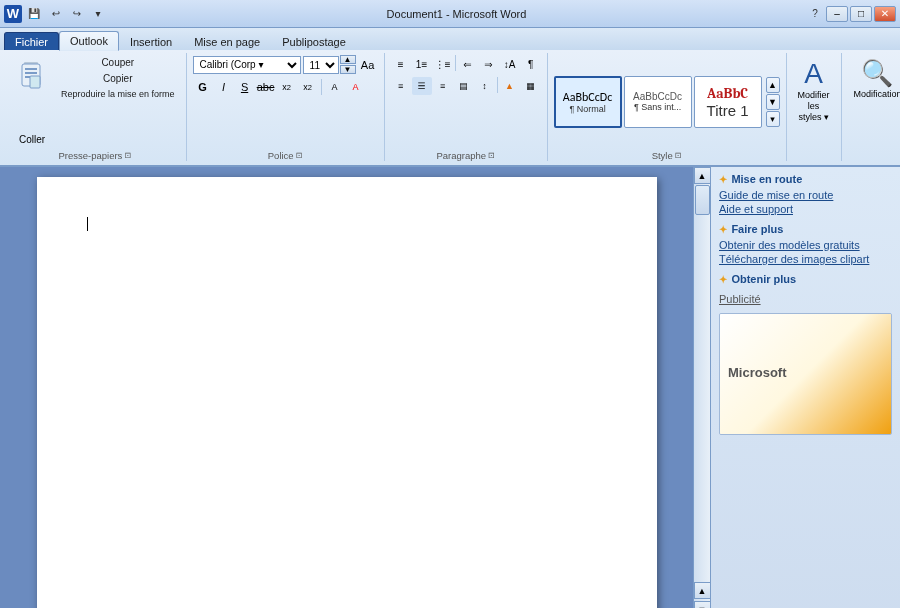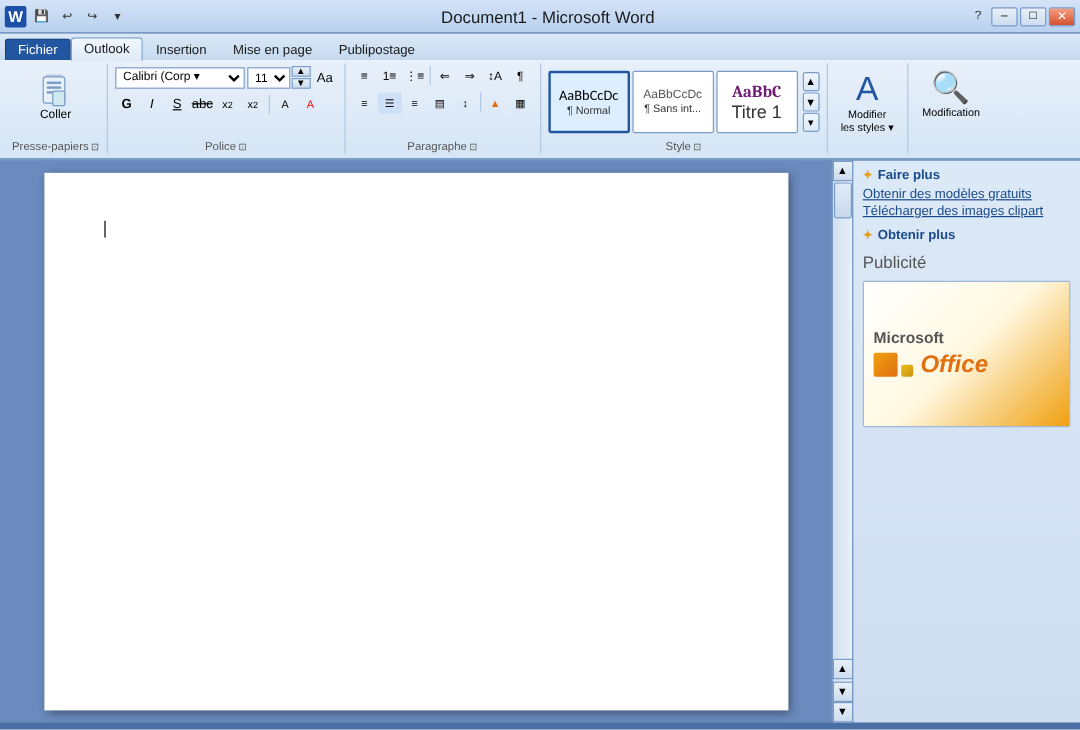--- a/index.html
+++ b/index.html
@@ -10,21 +10,21 @@
       height: 28px;
       background: linear-gradient(to bottom, #d4e3f7 0%, #b8d0ef 100%);
       display: flex; align-items: center; justify-content: space-between;
       padding: 0 4px;
       border-bottom: 1px solid #7a9cc8;
     }
     #titlebar-left { display: flex; align-items: center; gap: 4px; }
     #word-icon { width: 18px; height: 18px; background: #1b4fa8; color: white; font-weight: bold; font-size: 13px; display: flex; align-items: center; justify-content: center; border-radius: 2px; }
     #quick-access { display: flex; gap: 3px; align-items: center; }
     .qa-btn { width: 18px; height: 16px; background: transparent; border: none; cursor: pointer; font-size: 10px; color: #333; display: flex; align-items: center; justify-content: center; }
-    #titlebar-center { font-size: 14px; color: #1a1a1a; font-weight: normal; }
+    #titlebar-center { font-size: 11px; color: #1a1a1a; font-weight: normal; }
     #titlebar-right { display: flex; align-items: center; gap: 2px; }
     .win-btn { width: 22px; height: 16px; font-size: 10px; border: 1px solid #7a9cc8; background: linear-gradient(to bottom, #e8f0f8, #cddcee); cursor: pointer; display: flex; align-items: center; justify-content: center; border-radius: 2px; }
     .win-btn.close { background: linear-gradient(to bottom, #f8a080, #d05030); color: white; }
 
     
     #ribbon-tabs {
       height: 22px;
       background: linear-gradient(to bottom, #dce9f7 0%, #c5d9ef 100%);
       display: flex; align-items: flex-end; padding: 0 4px;
       border-bottom: none;
@@ -191,21 +191,21 @@
     .panel-link { color: #1a4a8a; text-decoration: underline; cursor: pointer; font-size: 11px; margin-bottom: 2px; display: block; }
 
     
     #ad-section {
       margin-top: 8px;
       border: 1px solid #a0b8d8;
       background: white;
       border-radius: 2px;
       overflow: hidden;
     }
-    #ad-label { font-size: 14px; color: #555; margin-bottom: 3px; }
+    #ad-label { font-size: 11px; color: #555; margin-bottom: 3px; text-decoration: underline; }
     #ad-banner {
       width: 100%;
       height: 120px;
       background: linear-gradient(135deg, white 0%, #fff8e0 50%, #f0a010 100%);
       display: flex; flex-direction: column; align-items: flex-start; justify-content: center;
       padding: 8px;
     }
     #ms-logo { font-size: 13px; font-weight: bold; color: #555; margin-bottom: 4px; }
     #office-logo-area { display: flex; align-items: center; gap: 6px; }
     #office-squares { display: flex; gap: 1px; }
@@ -213,21 +213,21 @@
     .os2 { width: 16px; height: 16px; border-radius: 2px; }
     #office-text { font-size: 20px; font-weight: bold; color: #e07010; font-style: italic; }
 
     
     .size-inc-dec { display: flex; flex-direction: column; gap: 1px; }
     .size-inc-dec button { width: 16px; height: 8px; font-size: 7px; border: 1px solid #7a9cc8; background: linear-gradient(to bottom, #e8f0f8, #cddcee); cursor: pointer; display: flex; align-items: center; justify-content: center; padding: 0; }
 
     
     .style-preview-normal { font-size: 12px; font-family: Calibri, sans-serif; }
     .style-preview-sans { font-size: 10px; font-family: Arial, sans-serif; color: #555; }
-    .style-preview-titre { font-size: 14px; font-family: Cambria, serif; font-weight: bold; color: #701a75; }
+    .style-preview-titre { font-size: 14px; font-family: Cambria, serif; font-weight: bold; color: #b91c1c; }
 
     
     #ribbon-body { min-height: 62px; }
   </style>
 </head>
 <body>
 
 <div id="titlebar">
   <div id="titlebar-left">
     <div id="word-icon">W</div>
@@ -263,21 +263,26 @@
         <div class="paste-icon">
           <svg width="32" height="32" viewBox="0 0 32 32">
             <rect x="8" y="4" width="14" height="4" fill="#b8c8d8" rx="1"></rect>
             <rect x="6" y="6" width="18" height="22" fill="#e8f0f8" rx="2" stroke="#7a9cc8" stroke-width="1"></rect>
             <rect x="9" y="10" width="12" height="2" fill="#7a9cc8"></rect>
             <rect x="9" y="14" width="12" height="2" fill="#7a9cc8"></rect>
             <rect x="9" y="18" width="8" height="2" fill="#7a9cc8"></rect>
             <rect x="14" y="18" width="10" height="12" fill="#d0e8f0" rx="1" stroke="#7a9cc8" stroke-width="1"></rect>
           </svg>
         </div>
-        <span style="font-size:10px;">Coller</span>
+        <span style="font-size:10px;margin-top:44px;">Coller</span>
+      </div>
+      <div class="small-btn-col">
+        <button class="small-btn">Couper</button>
+        <button class="small-btn">Copier</button>
+        <button class="small-btn" style="font-size:9px;">Reproduire la mise en forme</button>
       </div>
     </div>
     <div class="ribbon-group-label">
       <span>Presse-papiers</span>
       <span class="group-expand">⊡</span>
     </div>
   </div>
 
   <div class="ribbon-group">
     <div class="ribbon-group-content" style="flex-direction:column;">
@@ -409,39 +414,37 @@
     <div class="scroll-track">
       <div class="scroll-thumb"></div>
     </div>
     <button class="scroll-btn" style="margin-bottom:1px;">▲</button>
     <button class="scroll-btn" style="margin-top:1px;">▼</button>
     <button class="scroll-btn">▼</button>
   </div>
 
   <div id="side-panel">
 
+    <div class="panel-section">
+      <div class="panel-section-title">Mise en route</div>
+      <a class="panel-link">Guide de mise en route</a>
+      <a class="panel-link">Aide et support</a>
+    </div>
 
     <div class="panel-section">
       <div class="panel-section-title">Faire plus</div>
       <a class="panel-link">Obtenir des modèles gratuits</a>
       <a class="panel-link">Télécharger des images clipart</a>
     </div>
 
     <div class="panel-section">
       <div class="panel-section-title">Obtenir plus</div>
     </div>
 
     <div id="ad-label">Publicité</div>
     <div id="ad-section">
       <div id="ad-banner">
         <div id="ms-logo">Microsoft</div>
-        <div id="office-logo-area">
-          <div id="office-squares">
-            <div class="os1" style="background: linear-gradient(135deg,#f0a010,#e07010); width:20px;height:20px;"></div>
-            <div class="os2" style="background: linear-gradient(135deg,#e8c020,#d09010); width:10px;height:10px;margin-top:10px;margin-left:2px;"></div>
-          </div>
-          <div id="office-text">Office</div>
-        </div>
       </div>
     </div>
 
   </div>
 </div>
 
 </body></html>

